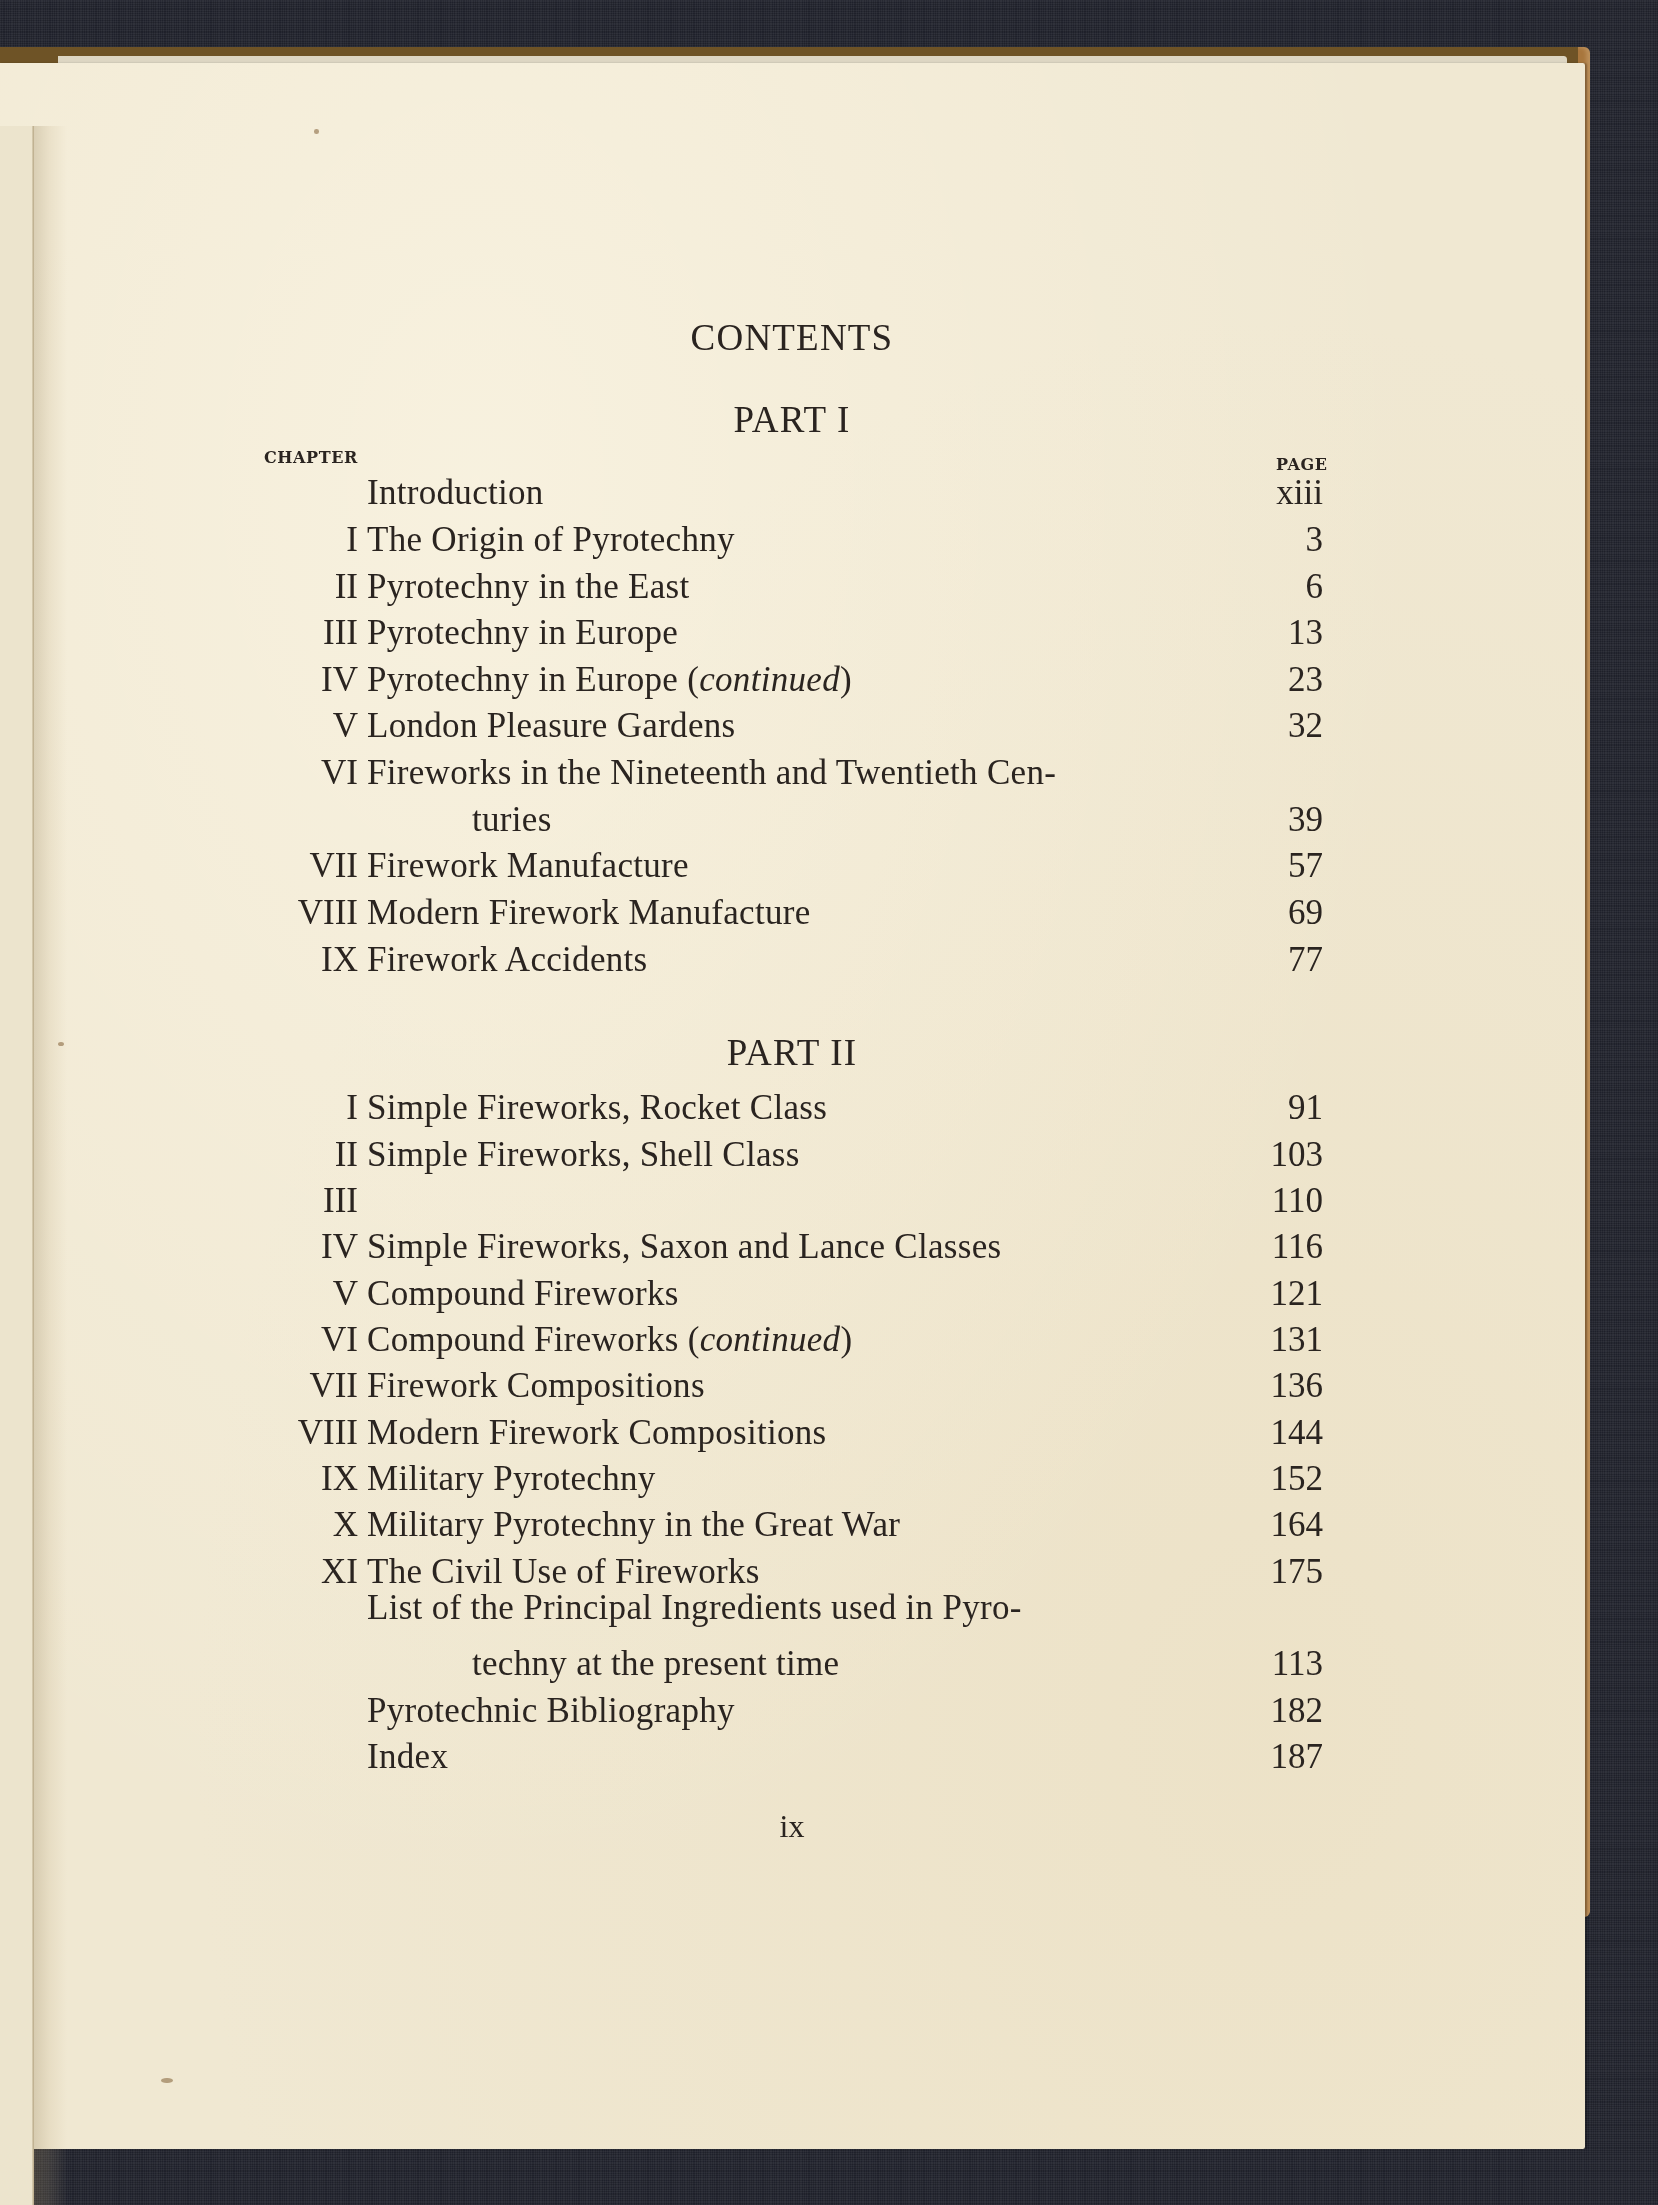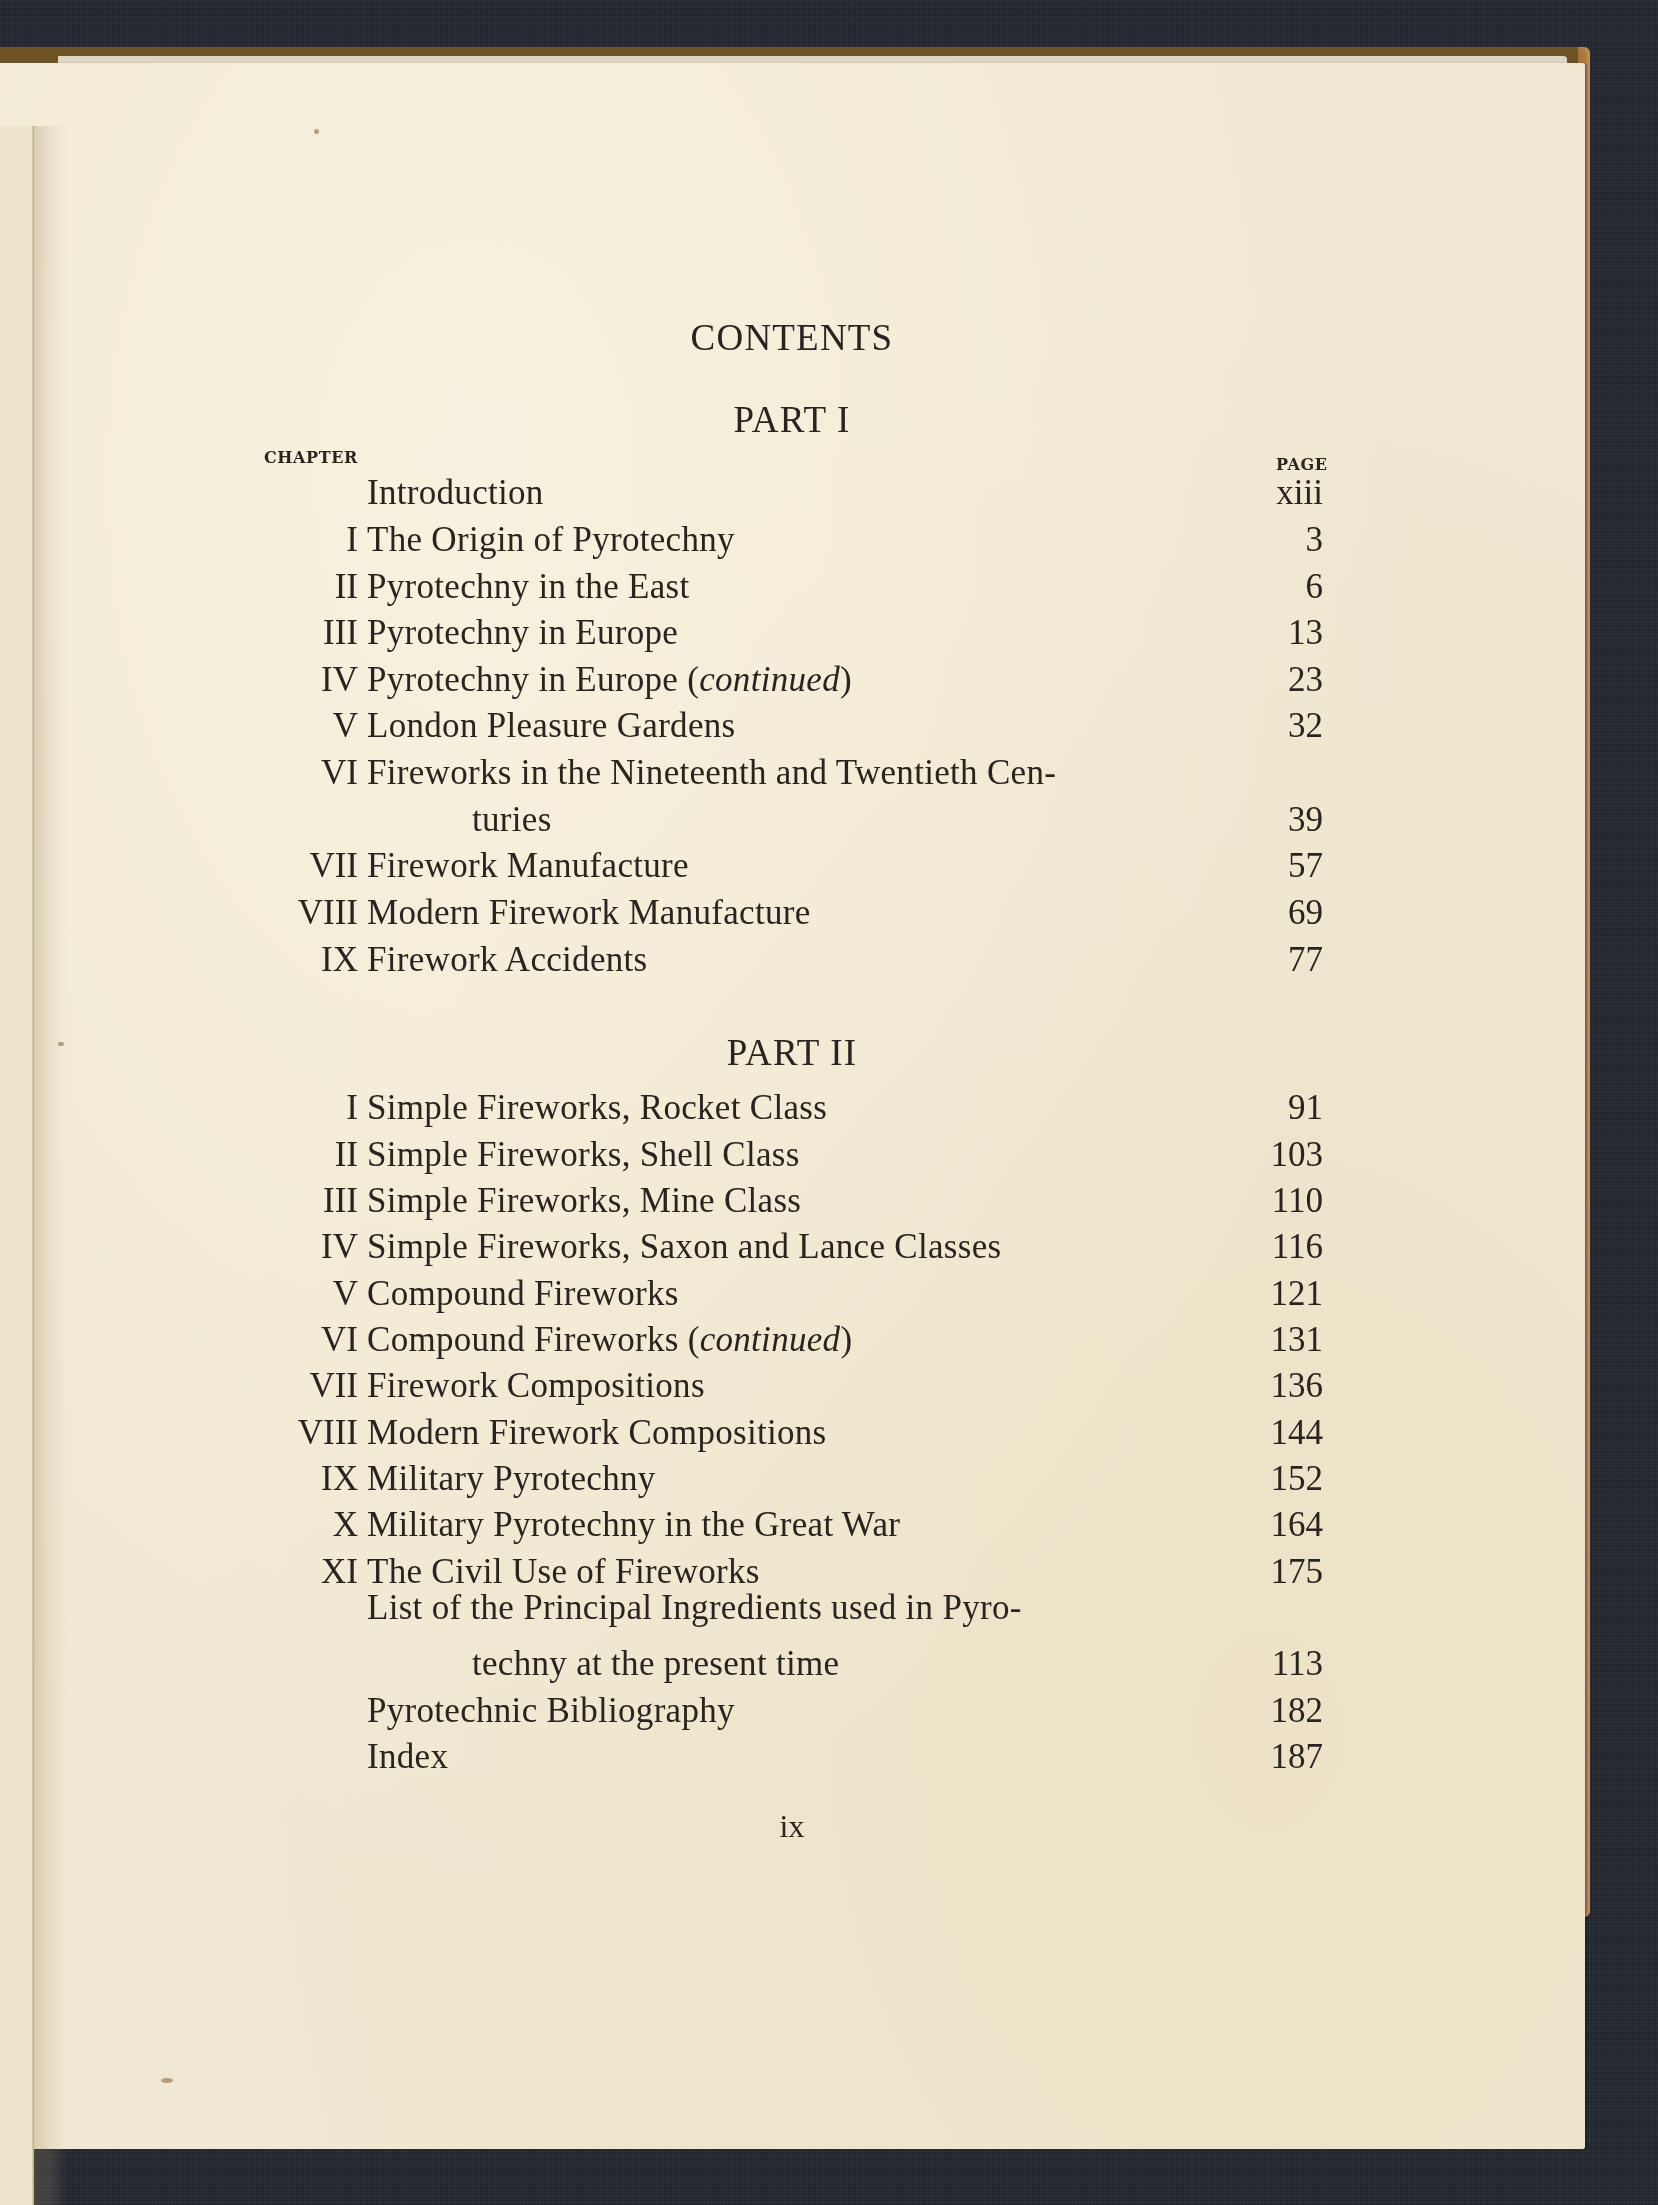--- a/index.html
+++ b/index.html
@@ -161,21 +161,20 @@
       <span class="title"><span>Simple Fireworks, Rocket Class</span></span>
       <span class="pg">91</span>
     </div>
     <div class="row" style="top: 1135px;">
       <span class="num">II</span>
       <span class="title"><span>Simple Fireworks, Shell Class</span></span>
       <span class="pg">103</span>
     </div>
     <div class="row" style="top: 1181px;">
       <span class="num">III</span>
-      <span class="title"><span>Simple Fireworks, Mine Class</span></span>
       <span class="pg">110</span>
     </div>
     <div class="row" style="top: 1227px;">
       <span class="num">IV</span>
       <span class="title"><span>Simple Fireworks, Saxon and Lance Classes</span></span>
       <span class="pg">116</span>
     </div>
     <div class="row" style="top: 1274px;">
       <span class="num">V</span>
       <span class="title"><span>Compound Fireworks</span></span>

